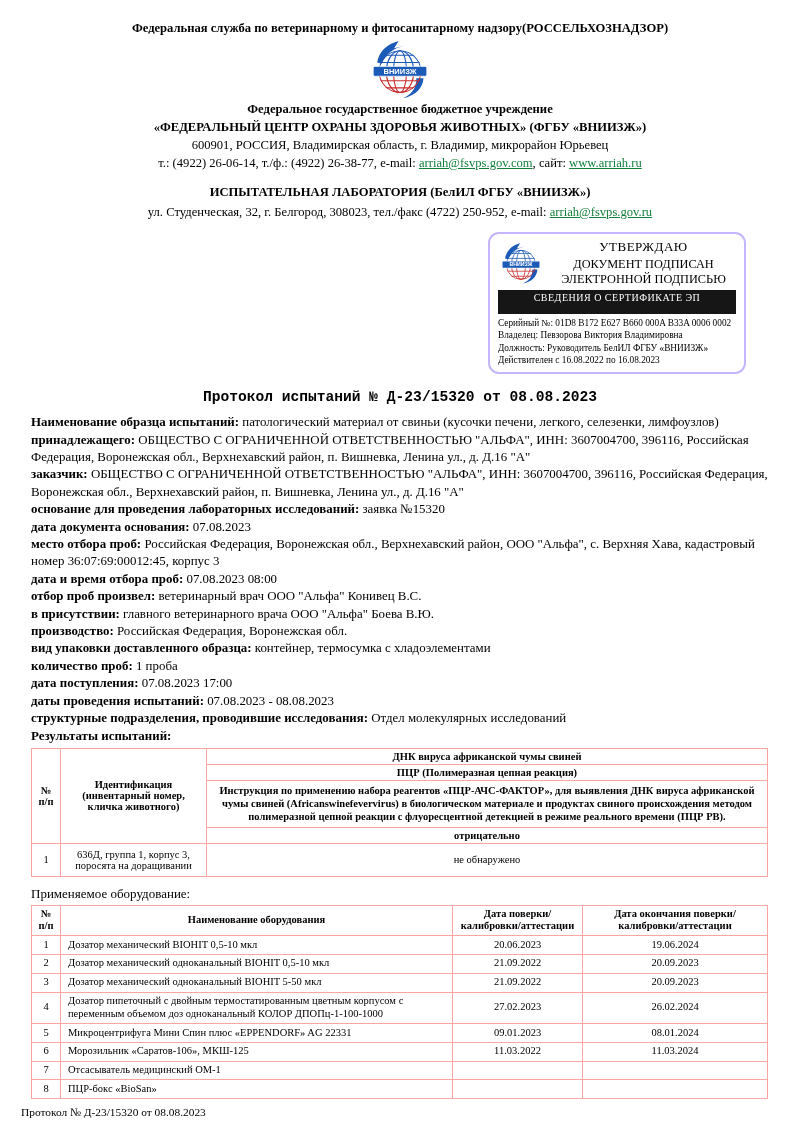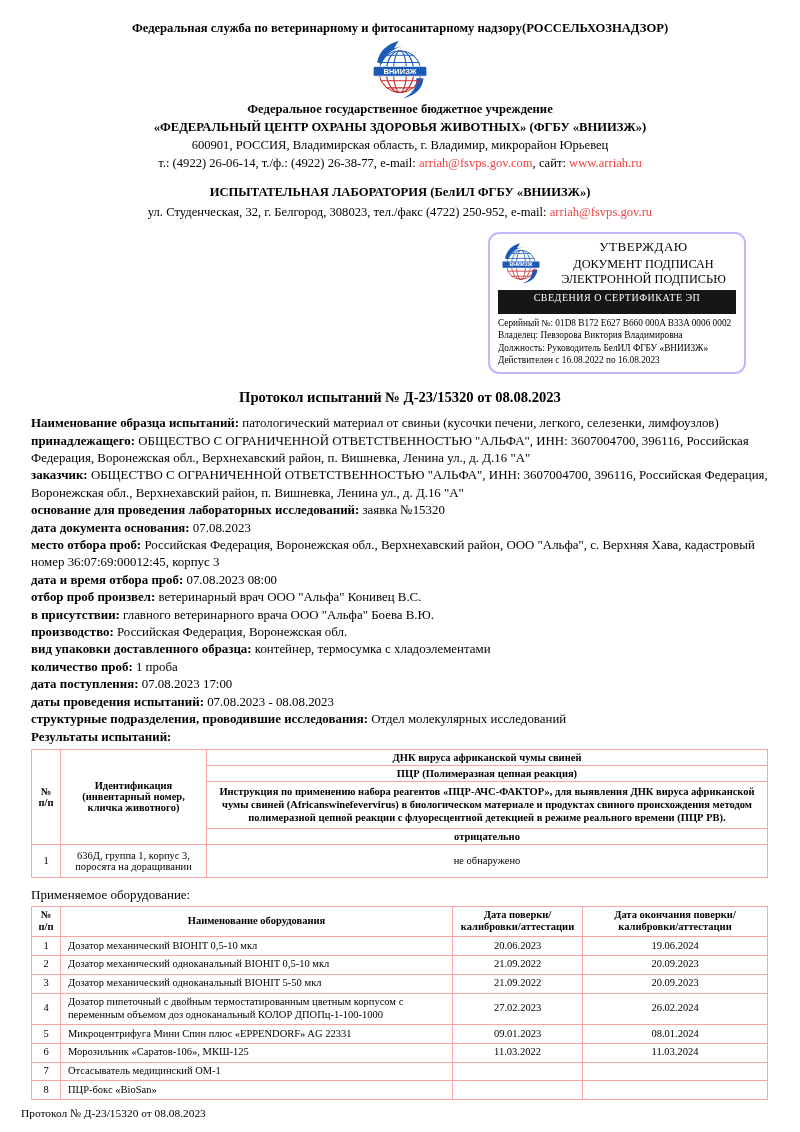--- a/index.html
+++ b/index.html
@@ -6,41 +6,41 @@
   html, body { margin: 0; padding: 0; }
   body {
     width: 800px; height: 1132px; overflow: hidden;
     background: #ffffff; color: #000;
     font-family: "Liberation Serif", serif;
     position: relative;
   }
   .b { font-weight: bold; }
   .header { text-align: center; padding-top: 18px; font-size: 12.6px; }
   .hline { margin: 3px 0; }
-  a.doclink { color: #ef4444; cursor: pointer; }
+  a.doclink { color: #15803d; text-decoration: underline; cursor: pointer; }
   .logo-main { display: block; margin: 3px auto 1px; }
   .lab-block { margin-top: 14px; }
   .lab-block .hline { margin: 5px 0; }
 
   .stamp {
     width: 258px; margin: 12px 54px 0 auto;
     border: 2px solid #c4b5fd; border-radius: 11px;
     padding: 5px 8px 6px; font-size: 9.4px;
   }
   .stamp-top { display: flex; align-items: center; gap: 7px; }
   .stamp-head { flex: 1; text-align: center; }
   .stamp-approve { font-size: 13px; letter-spacing: .5px; margin-bottom: 2px; }
   .stamp-signed { font-size: 12.3px; line-height: 14.5px; }
   .cert-bar {
     background: #161616; color: #fff; text-align: center;
     font-size: 10px; letter-spacing: .5px; padding: 2px 0 11px; margin: 4px 0 3px;
   }
   .cert-line { font-size: 9.3px; line-height: 12.3px; }
 
-  .title { text-align: center; font-weight: bold; font-size: 14.6px; margin: 15px 0 9px; }
+  .title { text-align: center; font-weight: bold; font-size: 14.6px; margin: 15px 0 9px; font-family: Liberation Mono, monospace; }
 
   .fields { margin: 0 31px; font-size: 12.9px; line-height: 17.4px; }
 
   table { border-collapse: collapse; font-size: 10.5px; }
   td, th { border: 1px solid #fca5a5; vertical-align: middle; }
   .results-table { width: 737px; margin: 3px 0 0 31px; table-layout: fixed; }
   .results-table td { text-align: center; padding: 2px 4px; }
   .results-table .hd { font-weight: bold; }
   .results-table .instr { line-height: 13.2px; padding: 3px 8px; }
   .col-no { width: 29px; }

